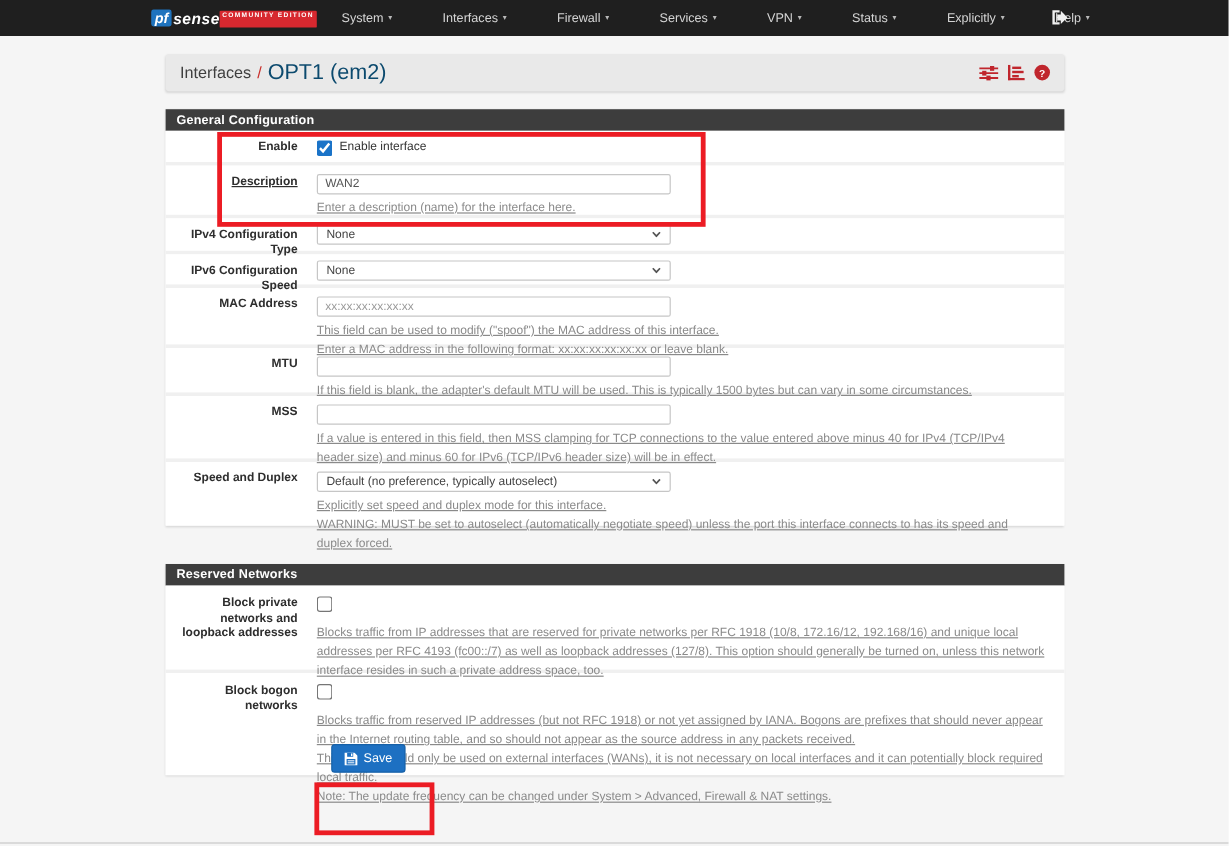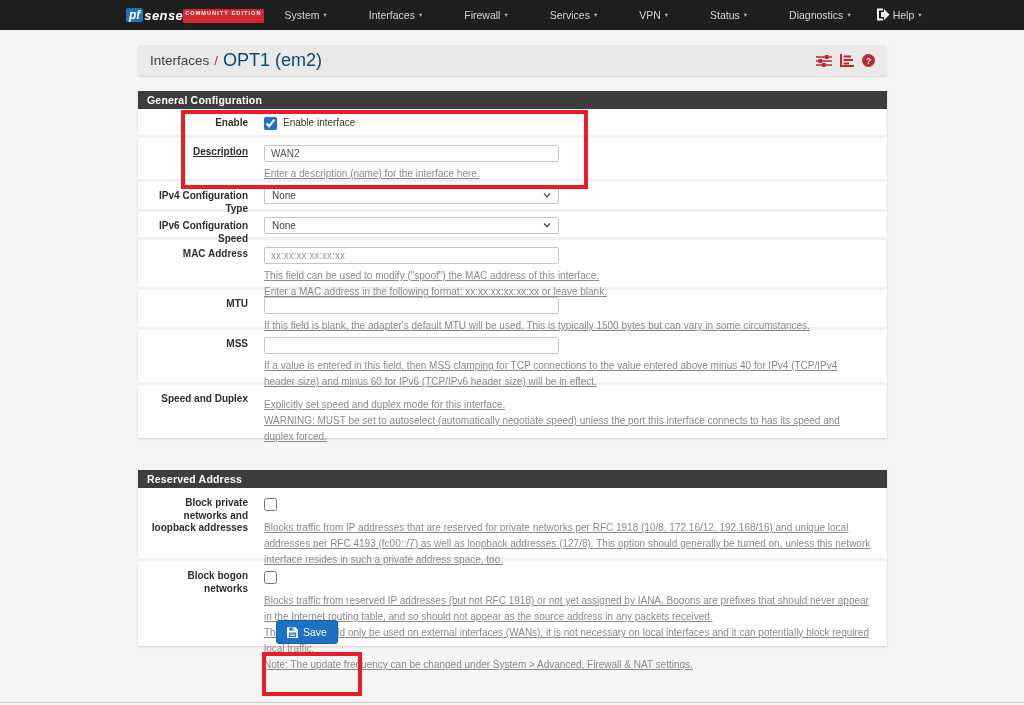--- a/index.html
+++ b/index.html
@@ -89,21 +89,21 @@
       </div>
       <div class="menu-item">
         <span>VPN</span>
         <span class="caret">▾</span>
       </div>
       <div class="menu-item">
         <span>Status</span>
         <span class="caret">▾</span>
       </div>
       <div class="menu-item">
-        <span>Diagnostics</span>
+        <span>Explicitly</span>
         <span class="caret">▾</span>
       </div>
       <div class="menu-item">
         <span>Help</span>
         <span class="caret">▾</span>
       </div>
     </nav>
     <div class="logout-btn">
       <svg width="14" height="13" viewBox="0 0 14 13">
         <path d="M1 0.5h6v2H3v8h4v2H1z" fill="#f0f0f0"></path>
@@ -212,28 +212,34 @@
       <div class="lbl">MSS</div>
       <div class="ctl">
         <input type="text" class="txt" style="">
         <div class="help tight">If a value is entered in this field, then MSS clamping for TCP connections to the value entered above minus 40 for IPv4 (TCP/IPv4 header size) and minus 60 for IPv6 (TCP/IPv6 header size) will be in effect.</div>
       </div>
     </div>
 
     <div class="row h53">
       <div class="lbl">Speed and Duplex</div>
       <div class="ctl p8">
+        <div class="sel">
+          <span>Default (no preference, typically autoselect)</span>
+          <svg width="8" height="5" viewBox="0 0 8 5">
+              <path d="M1 0.5 L4 3.8 L7 0.5" stroke="#555" fill="none" stroke-width="1.4"></path>
+            </svg>
+        </div>
         <div class="help tight">Explicitly set speed and duplex mode for this interface.</div>
         <div class="help" style="margin-top:0">WARNING: MUST be set to autoselect (automatically negotiate speed) unless the port this interface connects to has its speed and duplex forced.</div>
       </div>
     </div>
   </section>
 
   <section class="panel panel-reserved">
-    <div class="panel-header">Reserved Address</div>
+    <div class="panel-header">Reserved Networks</div>
 
     <div class="row h73">
       <div class="lbl" style="padding-top:9px">Block private networks and loopback addresses</div>
       <div class="ctl" style="padding-top:9px">
         <input type="checkbox" style="">
         <div class="help">Blocks traffic from IP addresses that are reserved for private networks per RFC 1918 (10/8, 172.16/12, 192.168/16) and unique local addresses per RFC 4193 (fc00::/7) as well as loopback addresses (127/8). This option should generally be turned on, unless this network interface resides in such a private address space, too.</div>
       </div>
     </div>
 
     <div class="row h85">

